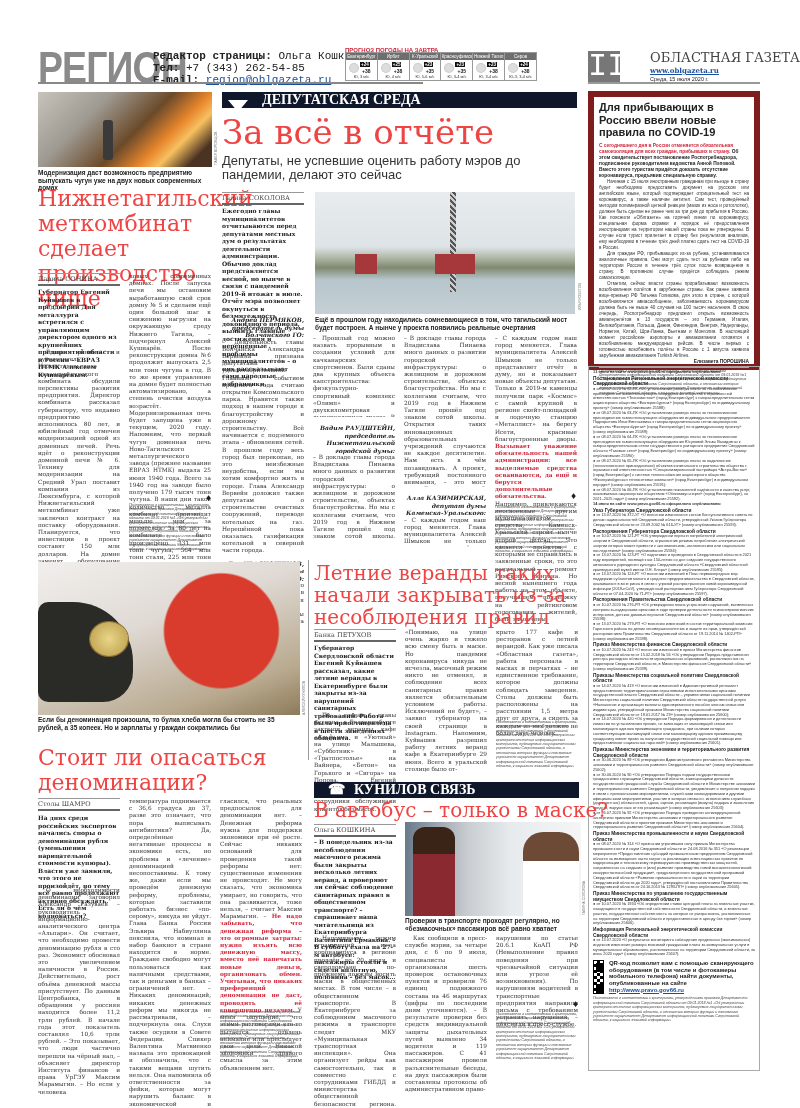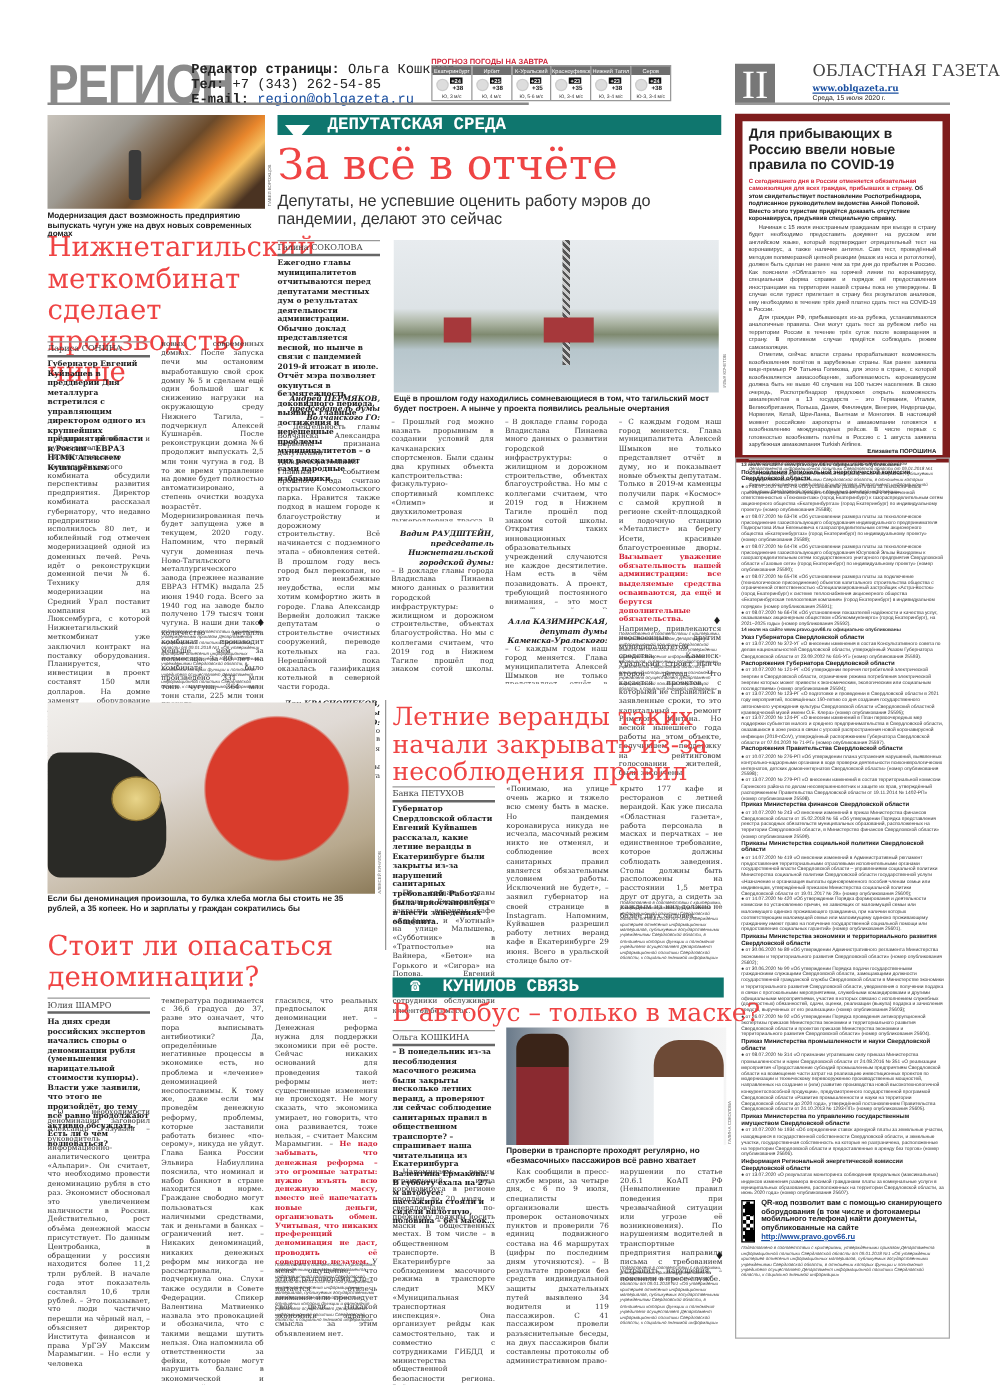--- a/index.html
+++ b/index.html
@@ -13,38 +13,38 @@
 .hdr-line{left:38px;top:82px;width:385px;height:2px;background:#888}
 .weather-title{left:345px;top:47px;font-family:"Liberation Sans",sans-serif;font-size:6px;font-weight:bold;color:#d0263a}
 .weather{left:345px;top:52px;width:192px;height:29px;display:flex;border:1px solid #999}
 .wcell{flex:1;border-right:1px solid #999;font-family:"Liberation Sans",sans-serif;font-size:4.5px;text-align:center;position:relative}
 .wcell:last-child{border-right:none}
 .wcity{background:#6e6e6e;color:#fff;height:7px;line-height:7px;font-size:4.5px}
 .wsun{position:absolute;left:4px;top:11px;width:8px;height:8px;border-radius:50%;background:#ddd;box-shadow:0 0 0 1px #ccc}
 .wnight{position:absolute;left:14px;top:9px;background:#111;color:#fff;font-size:4.5px;padding:0 1px;font-weight:bold}
 .wday{position:absolute;left:16px;top:15px;font-size:5px;font-weight:bold}
 .wwind{position:absolute;left:0;right:0;bottom:1px;font-size:4px;color:#333}
-.section-num{left:588px;top:51px;width:32px;height:32px;background:#777;color:#fff;font-size:32px;line-height:32px;text-align:center;font-family:Liberation Serif, serif}
+.section-num{left:588px;top:51px;width:32px;height:32px;background:#777;color:#fff;font-size:32px;line-height:32px;text-align:center;font-family:Liberation Mono, monospace}
 .paper-name{left:650px;top:50px;font-size:13px;font-family:"DejaVu Serif",serif;color:#444}
 .paper-url{left:650px;top:66px;font-size:7px;color:#1a4fa0;text-decoration:underline;font-weight:bold}
 .paper-date{left:650px;top:76px;font-size:5.5px;font-family:"Liberation Sans",sans-serif}
 .hdr-line3{left:588px;top:82px;width:172px;height:2px;background:#999}
 
 .photo{overflow:hidden}
 .ph-metal{left:38px;top:92px;width:174px;height:75px;background:linear-gradient(135deg,#c8c3bb 0%,#9e9a92 30%,#6b4a2a 55%,#e8862c 70%,#f6c060 78%,#4a3322 90%)}
 .ph-metal .worker{position:absolute;left:65px;top:28px;width:10px;height:40px;background:#3a3a3a;border-radius:3px}
 .cap{font-family:"Liberation Sans",sans-serif;font-weight:bold;font-size:6.5px;line-height:7.5px;color:#222}
 .credit{font-family:"Liberation Sans",sans-serif;font-size:3.5px;color:#777;writing-mode:vertical-rl;transform:rotate(180deg)}
 .h-big{font-family:"DejaVu Serif",serif;font-weight:normal;color:#ef4444}
 .author{font-size:6.5px;font-family:"DejaVu Serif",serif;border-top:1px solid #999;border-bottom:2px solid #666;padding:1px 0;color:#444}
 .lead{font-family:"DejaVu Serif",serif;font-weight:bold;font-size:6px;line-height:7.5px;color:#222}
 .body{font-family:"DejaVu Serif",serif;font-size:5.8px;line-height:7.2px;color:#333;text-align:justify}
 .fine{font-family:"Liberation Sans",sans-serif;font-style:italic;font-size:3.6px;line-height:4.4px;color:#444}
 .red{color:#d0263a;font-weight:bold}
-.rubric{background:#0f766e;color:#fff;font-family:Liberation Mono, monospace;font-weight:bold;font-size:14px;line-height:16px;padding-left:40px;transform-origin:left}
+.rubric{background:#0f172a;color:#fff;font-family:Liberation Serif, serif;font-weight:bold;font-size:14px;line-height:16px;padding-left:40px;transform-origin:left}
 .tri{position:absolute;left:6px;top:8px;width:0;height:0;border-left:10px solid transparent;border-right:10px solid transparent;border-top:12px solid #fff}
 .ph-bridge{left:315px;top:192px;width:260px;height:122px;background:linear-gradient(180deg,#e8ecef 0%,#dde3e6 45%,#a9b2a0 55%,#7f8a70 62%,#b7c6cc 72%,#c4d0d6 100%)}
 .crane{position:absolute;left:135px;top:0;width:6px;height:100px;background:repeating-linear-gradient(45deg,#555 0 2px,#ccc 2px 4px)}
 .pier{position:absolute;background:#a6383b}
 .ph-coin{left:38px;top:562px;width:262px;height:153px;background:radial-gradient(circle at 70% 45%,#d93c2c 0 28%,transparent 29%),linear-gradient(160deg,#f1efec 0%,#e0dad5 40%,#b8a98e 80%,#8c7b5a 100%)}
 .hand{position:absolute;left:0;top:40px;width:95px;height:100px;background:#2a2a26;border-radius:10px 60px 30px 10px}
 .coin{position:absolute;left:52px;top:60px;width:38px;height:34px;border-radius:50%;background:radial-gradient(circle,#e9d58a,#b89a45);box-shadow:0 0 0 1px #8a7030}
 .ph-bus{left:405px;top:822px;width:176px;height:94px;background:linear-gradient(90deg,#6a7a8a 0%,#c8ccd0 35%,#e7ebee 60%,#f5f5f5 100%)}
 .p1{position:absolute;left:8px;top:5px;width:42px;height:89px;background:linear-gradient(180deg,#3a2418 0 30%,#8a2a30 30% 100%);border-radius:12px 12px 0 0}
 .p2{position:absolute;left:118px;top:10px;width:56px;height:84px;background:linear-gradient(180deg,#6d4a36 0 35%,#fff 35% 100%);border-radius:20px 20px 0 0}
@@ -234,21 +234,21 @@
   <div class="fine" style="padding:2px 4px">Подготовлено в соответствии с критериями, утверждёнными приказом Департамента информационной политики Свердловской области от 09.01.2018 №1 «Об утверждении критериев отнесения информационных материалов, публикуемых государственными учреждениями Свердловской области, в отношении которых функции и полномочия учредителя осуществляет Департамент информационной политики Свердловской области, к социально значимой информации»</div>
 </div>
 
 <div class="abs photo ph-coin">
     <div class="hand"></div>
     <div class="coin"></div>
   </div>
 <div class="abs credit" style="left:302px;top:670px;height:45px">АЛЕКСЕЙ КУНИЛОВ</div>
 <div class="abs cap" style="left:38px;top:716px;width:262px">Если бы деноминация произошла, то булка хлеба могла бы стоить не 35 рублей, а 35 копеек. Но и зарплаты у граждан сократились бы</div>
 <h1 class="abs h-big" style="left:38px;top:745px;width:260px;font-size:22px;line-height:25px">Стоит ли опасаться деноминации?</h1>
-<div class="abs author" style="left:38px;top:798px;width:82px">Юлия ШАМРО</div>
+<div class="abs author" style="left:38px;top:798px;width:82px">Столы ШАМРО</div>
 <div class="abs lead" style="left:38px;top:814px;width:82px">На днях среди российских экспертов начались споры о деноминации рубля (уменьшения нарицательной стоимости купюры). Власти уже заявили, что этого не произойдёт, но тему всё равно продолжают активно обсуждать. Есть ли о чём волноваться?</div>
 <div class="abs body" style="left:38px;top:887px;width:82px;text-indent:8px">О необходимости деноминации заговорил Александр Разуваев – руководитель информационно-аналитического центра «Альпари». Он считает, что необходимо провести деноминацию рубля в сто раз. Экономист обосновал это увеличением наличности в России. Действительно, рост объёма денежной массы присутствует. По данным Центробанка, в обращении у россиян находится более 11,2 трлн рублей. В начале года этот показатель составлял 10,6 трлн рублей. – Это показывает, что люди частично перешли на чёрный нал, – объясняет директор Института финансов и права УрГЭУ Максим Марамыгин. – Но если у человека</div>
 <div class="abs body" style="left:129px;top:798px;width:82px">температура поднимается с 36,6 градуса до 37, разве это означает, что пора выписывать антибиотики? Да, определённые негативные процессы в экономике есть, но проблема и «лечение» деноминацией несопоставимы. К тому же, даже если мы проведём денежную реформу, проблемы, которые заставили работать бизнес «по-серому», никуда не уйдут. Глава Банка России Эльвира Набиуллина пояснила, что номинал и набор банкнот в стране находится в норме. Граждане свободно могут пользоваться как наличными средствами, так и деньгами в банках – ограничений нет. – Никаких деноминаций, никаких денежных реформ мы никогда не рассматривали, – подчеркнула она. Слухи также осудили в Совете Федерации. Спикер Валентина Матвиенко назвала это провокацией и обозначила, что с такими вещами шутить нельзя. Она напомнила об ответственности за фейки, которые могут нарушить баланс в экономической и социальной жизни страны. Максим Марамыгин со-</div>
 <div class="abs body" style="left:220px;top:798px;width:82px">
   <span>гласился, что реальных предпосылок для деноминации нет. – Денежная реформа нужна для поддержки экономики при её росте. Сейчас никаких оснований для проведения такой реформы нет: существенные изменения не происходят. Не могу сказать, что экономика умирает, но говорить, что она развивается, тоже нельзя, – считает Максим Марамыгин. –</span>
   <span class="red">Не надо забывать, что денежная реформа – это огромные затраты: нужно изъять всю денежную массу, вместо неё напечатать новые деньги, организовать обмен. Учитывая, что никаких преференций деноминация не даст, проводить её совершенно незачем.</span>
   <span>У меня ощущение, что этими разговорами кто-то пытается отвлечь внимание или преследует свои цели. Никакой экономики здравого смысла за этим объявлением нет.</span>
 </div>
 <div class="abs fine" style="left:220px;top:1010px;width:82px">Подготовлено в соответствии с критериями, утверждёнными приказом Департамента информационной политики Свердловской области от 09.01.2018 №1 «Об утверждении критериев отнесения информационных материалов, публикуемых государственными учреждениями Свердловской области, в отношении которых функции и полномочия учредителя осуществляет Департамент информационной политики Свердловской области, к социально значимой информации»</div>
 

